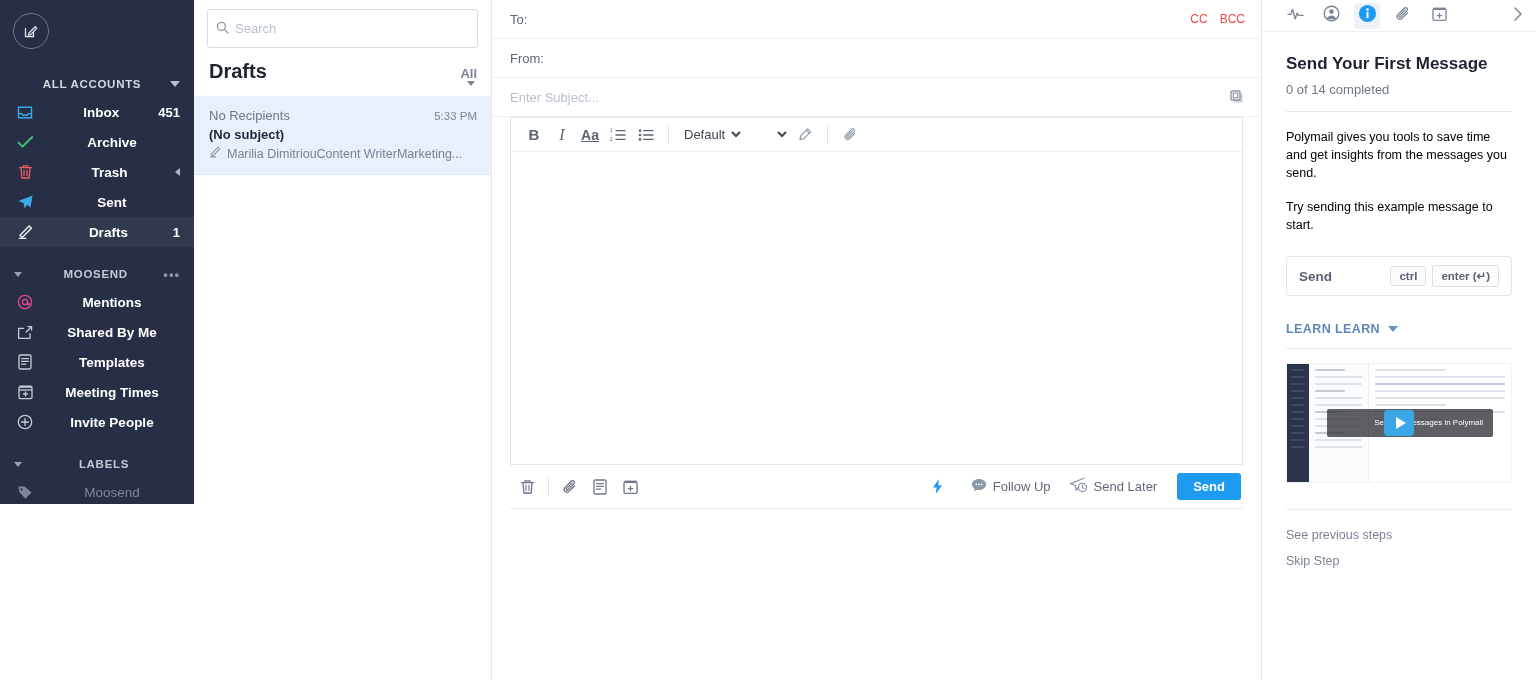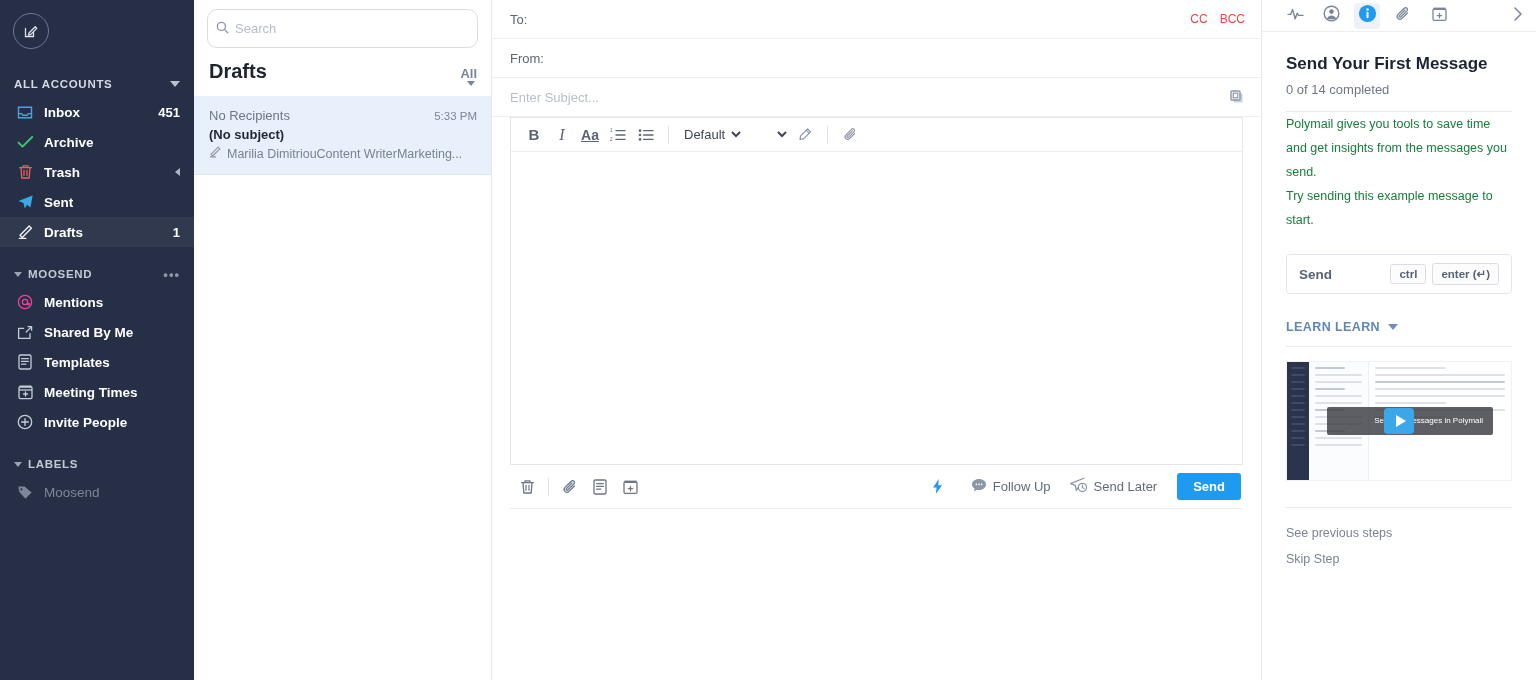--- a/index.html
+++ b/index.html
@@ -6,23 +6,24 @@
   html, body {
     width: 1536px; height: 680px;
     font-family: "Liberation Sans", sans-serif;
     background: #ffffff;
     overflow: hidden;
   }
   .app { display: flex; width: 1536px; height: 680px; }
 
   
   .sidebar {
-    width: 194px; height: 680px; flex: 0 0 194px;
+    width: 194px; height: 504px; flex: 0 0 194px;
     background: #262f45; color: #ffffff;
     position: relative;
+    text-align: center;
   }
   .compose-btn {
     width: 36px; height: 36px; border-radius: 50%;
     border: 1px solid #6b7governing;
     border: 1px solid #6f7a92;
     margin: 13px 0 0 13px;
     display: flex; align-items: center; justify-content: center;
     cursor: pointer;
   }
   .compose-btn svg { display:block; }
@@ -68,21 +69,21 @@
   .group-gap { height: 14px; }
 
   
   .list-panel {
     width: 298px; flex: 0 0 298px; height: 680px;
     background: #ffffff; border-right: 1px solid #e4e8ee;
     position: relative;
   }
   .search-wrap { padding: 9px 13px 0 13px; }
   .search-box {
-    height: 39px; border: 1px solid #d8dde5; border-radius: 10px;
+    height: 39px; border: 1px solid #d8dde5; border-radius: 3px;
     display: flex; align-items: center; padding: 16px 8px;
     background: #ffffff;
   }
   .search-box svg { flex: 0 0 auto; margin-right: 6px; }
   .search-input {
     border: none; outline: none; flex: 1; font-size: 13px;
     font-family: "Liberation Sans", sans-serif; color: #3c4353;
     background: transparent;
   }
   .search-input::placeholder { color: #b6bcc8; }
@@ -194,21 +195,21 @@
     width: 26px; height: 26px; border-radius: 4px; margin-right: 10px;
     display: flex; align-items: center; justify-content: center; cursor: pointer;
   }
   .rp-icon.active { background: #eef1f5; }
   .rp-expand { margin-left: auto; cursor: pointer; display:flex; }
 
   .rp-body { padding: 22px 24px 0 24px; }
   .rp-title { font-size: 17px; font-weight: bold; color: #1d2430; }
   .rp-sub { font-size: 13px; color: #6f7786; margin-top: 8px; }
   .rp-divider { height: 1px; background: #e7eaef; margin: 14px 0 0 0; }
-  .rp-para { font-size: 12.5px; color: #15803d; line-height: 24px; }
+  .rp-para { font-size: 12.5px; color: #000000; line-height: 18px; margin-top: 16px; }
 
   .shortcut-box {
     margin-top: 22px; border: 1px solid #e3e7ed; border-radius: 4px;
     height: 40px; display: flex; align-items: center; padding: 0 12px;
   }
   .shortcut-label { flex: 1; font-size: 13.5px; font-weight: bold; color: #5b6playing; color: #5b6372; }
   .key {
     border: 1px solid #d9dee6; border-radius: 3px; padding: 3px 8px;
     font-size: 11.5px; color: #5b6372; background: #fcfcfd; margin-left: 6px;
     font-weight: bold;

